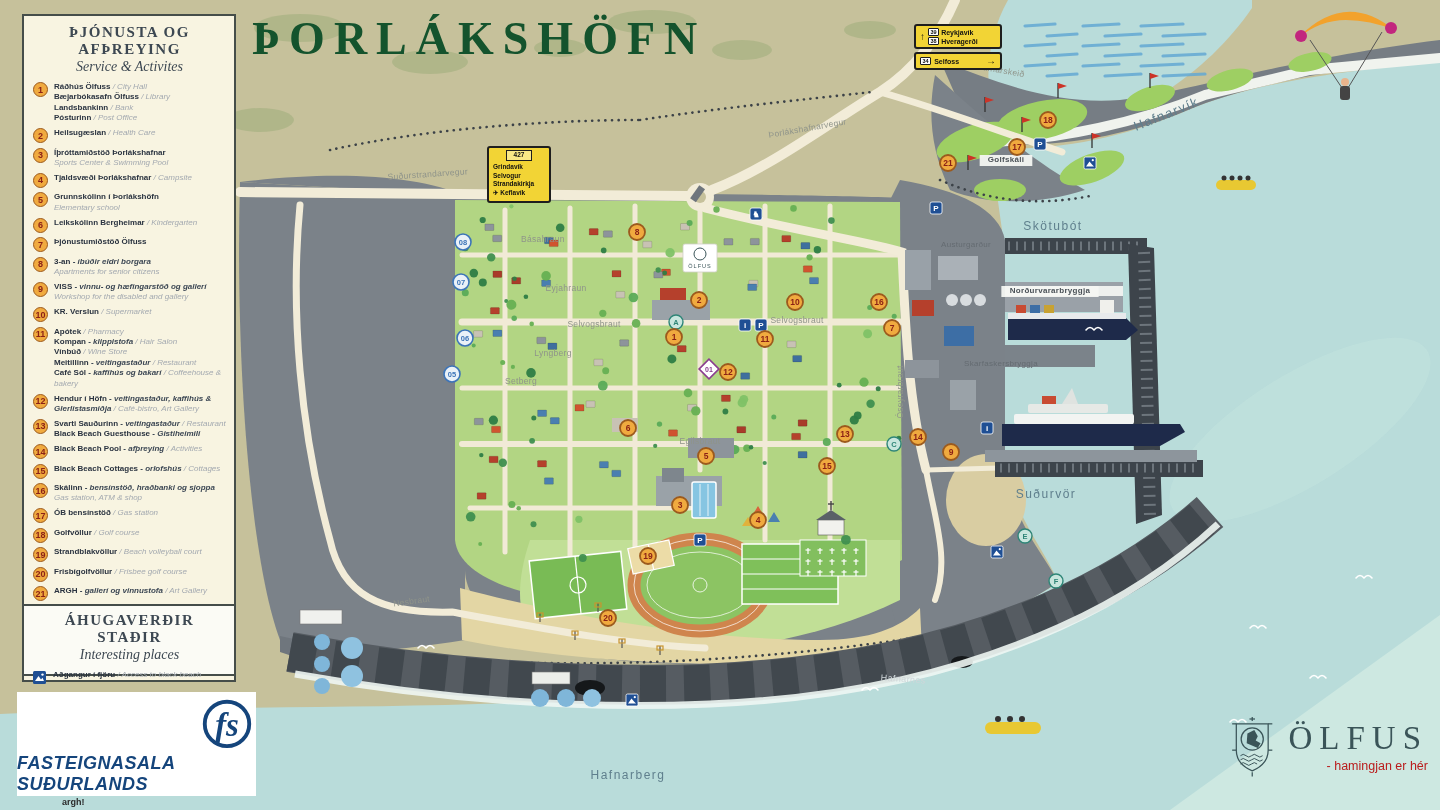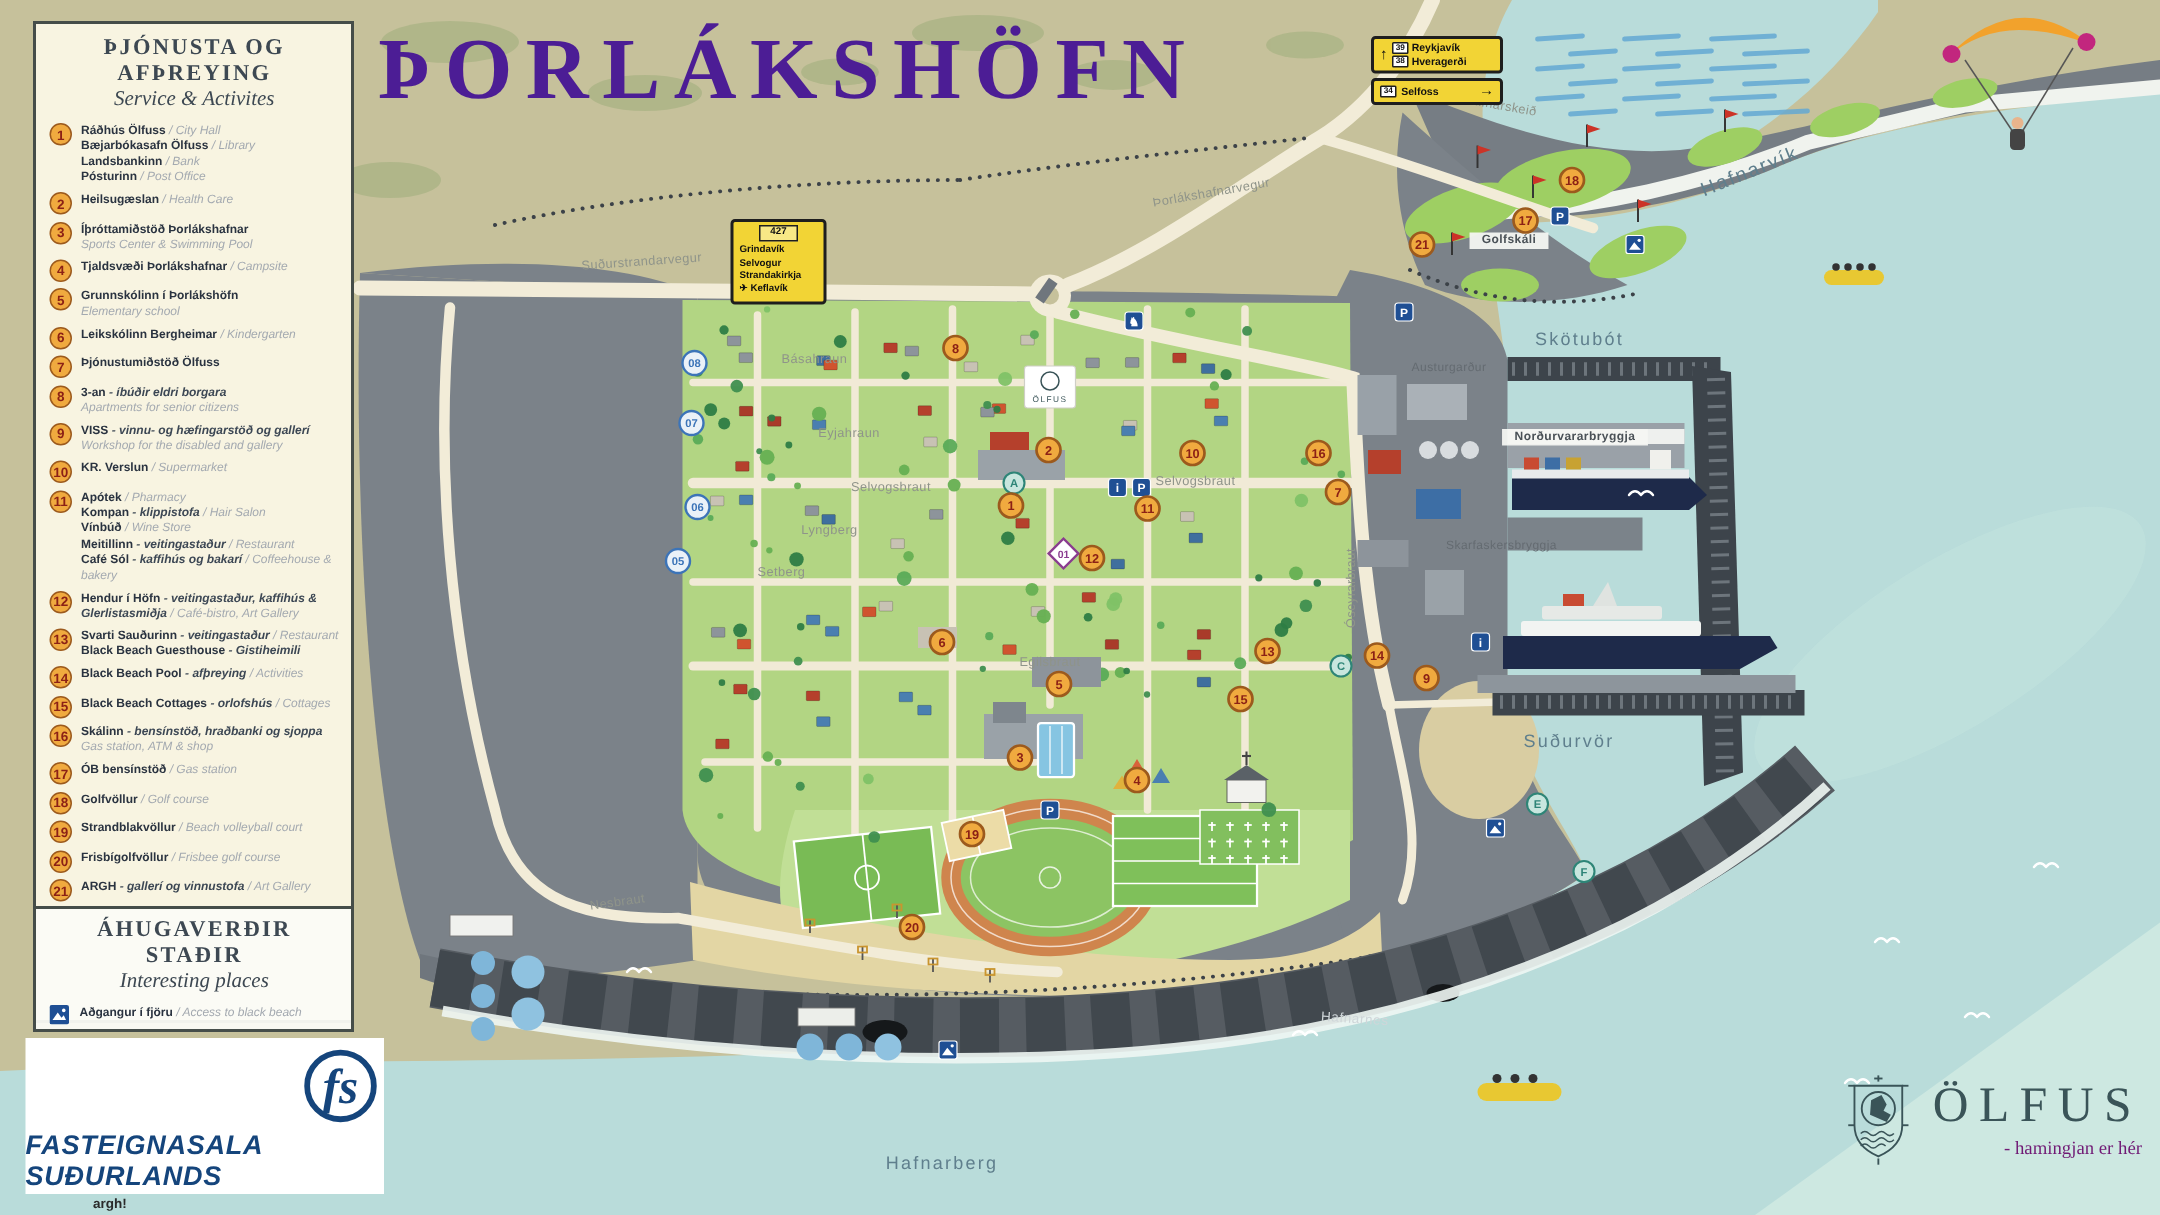--- a/index.html
+++ b/index.html
@@ -3,28 +3,28 @@
 <meta charset="utf-8">
 <style>
   html,body{margin:0;padding:0;background:#888;}
   #stage{position:relative;width:1440px;height:810px;overflow:hidden;
          font-family:"Liberation Sans",sans-serif;background:#c6c19b;}
   #map-svg{position:absolute;left:0;top:0;}
   svg text{font-family:"Liberation Sans",sans-serif;}
 
   
   .map-title{position:absolute;left:252px;top:12px;
-    font-family:"Liberation Serif",serif;font-weight:bold;font-size:58px;
-    letter-spacing:9px;color:#4c1d95;}
+    font-family:"Liberation Serif",serif;font-weight:bold;font-size:46px;
+    letter-spacing:9px;color:#14532d;}
 
   
   .panel{position:absolute;box-sizing:border-box;border:2px solid #454d49;}
   .panel-services{left:22px;top:14px;width:214px;height:668px;
     background:#f8f4e1;padding:8px 8px 4px 9px;}
-  .panel-places{left:22px;top:604px;width:214px;height:84px;
+  .panel-places{left:22px;top:604px;width:214px;height:72px;
     background:rgba(251,251,246,.95);padding:6px 8px 4px 9px;}
   .panel-title{font-family:"Liberation Serif",serif;font-weight:bold;
     text-align:center;color:#3d4852;letter-spacing:1.5px;font-size:15px;}
   .panel-sub{font-family:"Liberation Serif",serif;font-style:italic;
     text-align:center;color:#3d4852;font-size:14px;margin:1px 0 7px 0;}
   .leg-item{display:flex;gap:6px;margin-bottom:4.5px;align-items:flex-start;}
   .leg-badge{flex:0 0 15px;width:15px;height:15px;border-radius:50%;
     background:#f0aa3f;border:1.5px solid #9c5a1d;color:#8c2115;
     font-size:9px;font-weight:bold;display:flex;align-items:center;
     justify-content:center;box-sizing:border-box;margin-top:0px;}
@@ -54,21 +54,21 @@
   .fs-box{position:absolute;left:17px;top:692px;width:239px;height:104px;
     background:#ffffff;display:flex;flex-direction:column;align-items:flex-end;
     justify-content:center;gap:2px;}
   .fs-name{font-size:18px;font-weight:600;letter-spacing:.5px;color:#15457c;font-style:italic;}
   .credit{position:absolute;left:62px;top:797px;font-size:9px;font-weight:bold;color:#2a2a2a;}
   .olfus-box{position:absolute;left:1228px;top:698px;width:200px;height:96px;
     display:flex;align-items:center;gap:12px;}
   .olfus-text{display:flex;flex-direction:column;align-items:center;}
   .olfus-name{font-family:"Liberation Serif",serif;font-size:33px;
     letter-spacing:7px;color:#3a5458;}
-  .olfus-tag{font-size:12.5px;color:#701a75;margin-top:2px;align-self:flex-end;font-family:Liberation Serif, serif;}
+  .olfus-tag{font-size:12.5px;color:#b91c1c;margin-top:2px;align-self:flex-end;}
 </style>
 </head>
 <body>
 
 <div id="stage">
 
   <svg id="map-svg" width="1440" height="810" viewBox="0 0 1440 810">
 
     <rect x="0" y="0" width="1440" height="810" fill="#c6c19b"></rect>
 

